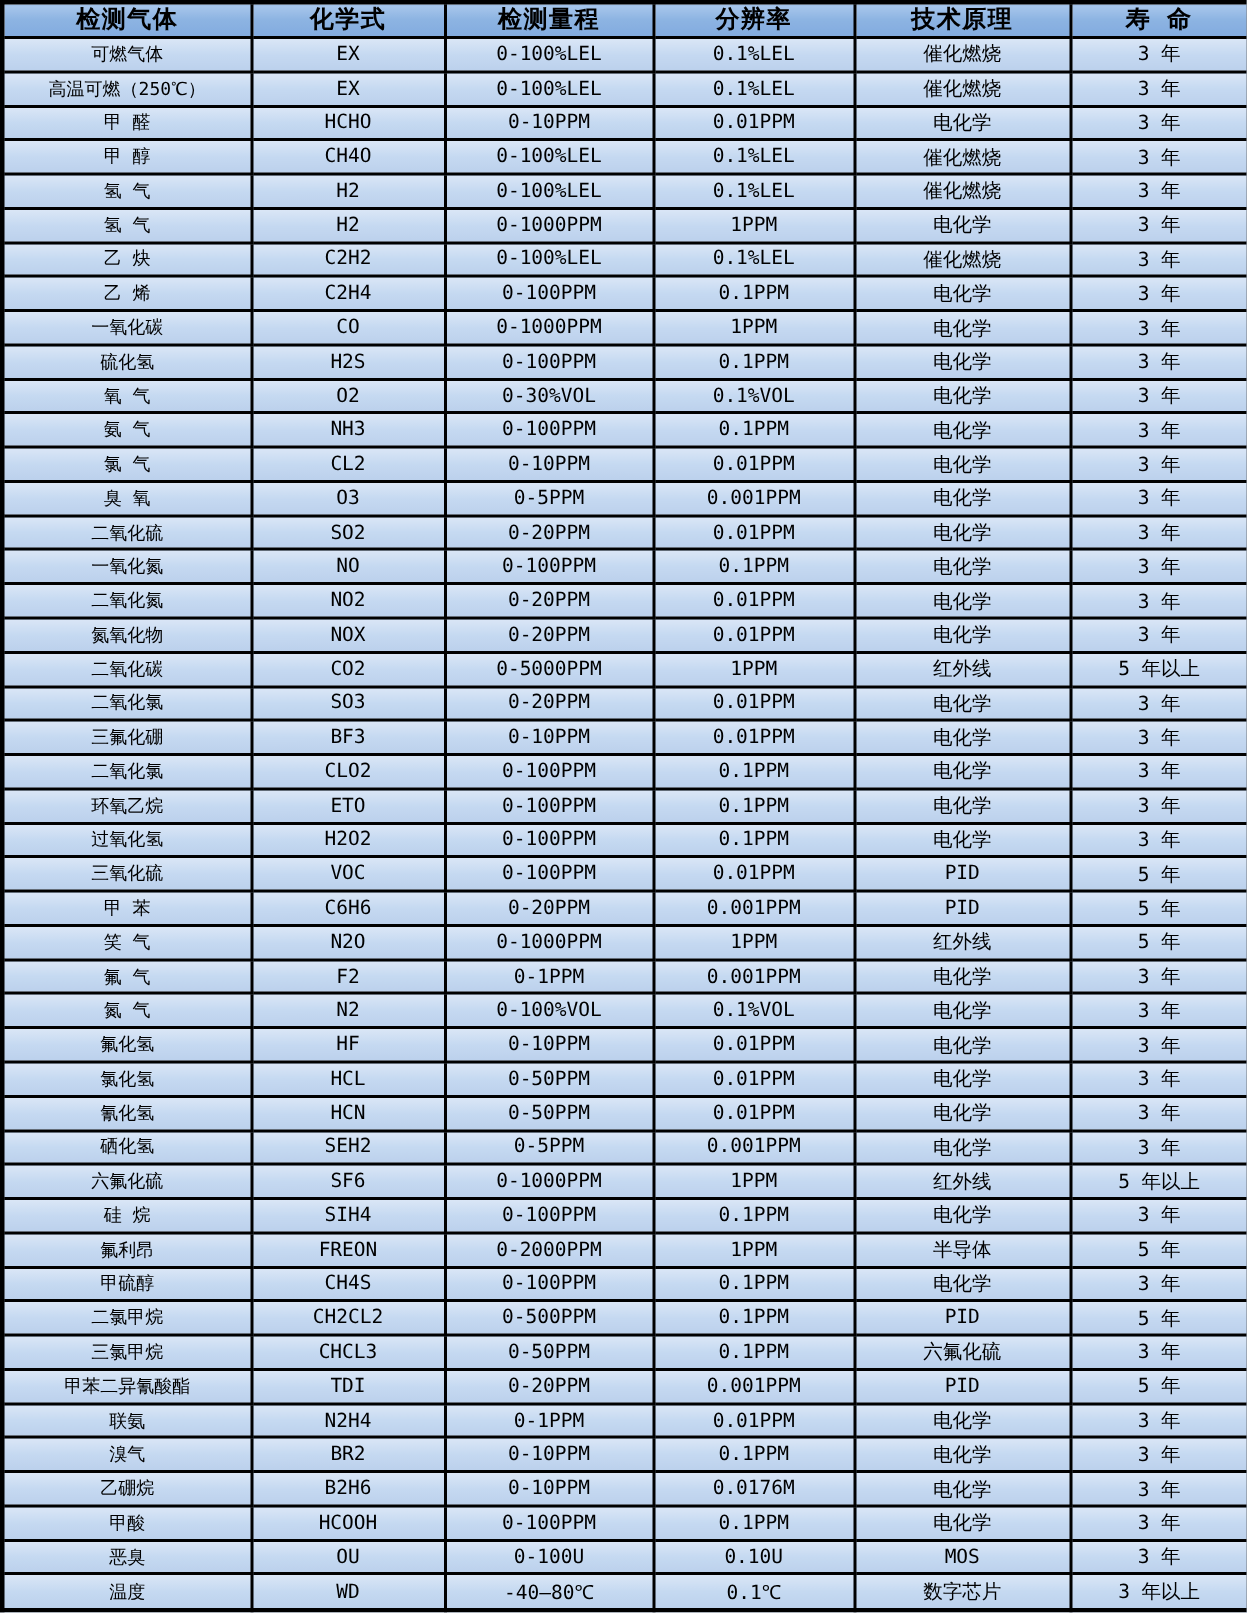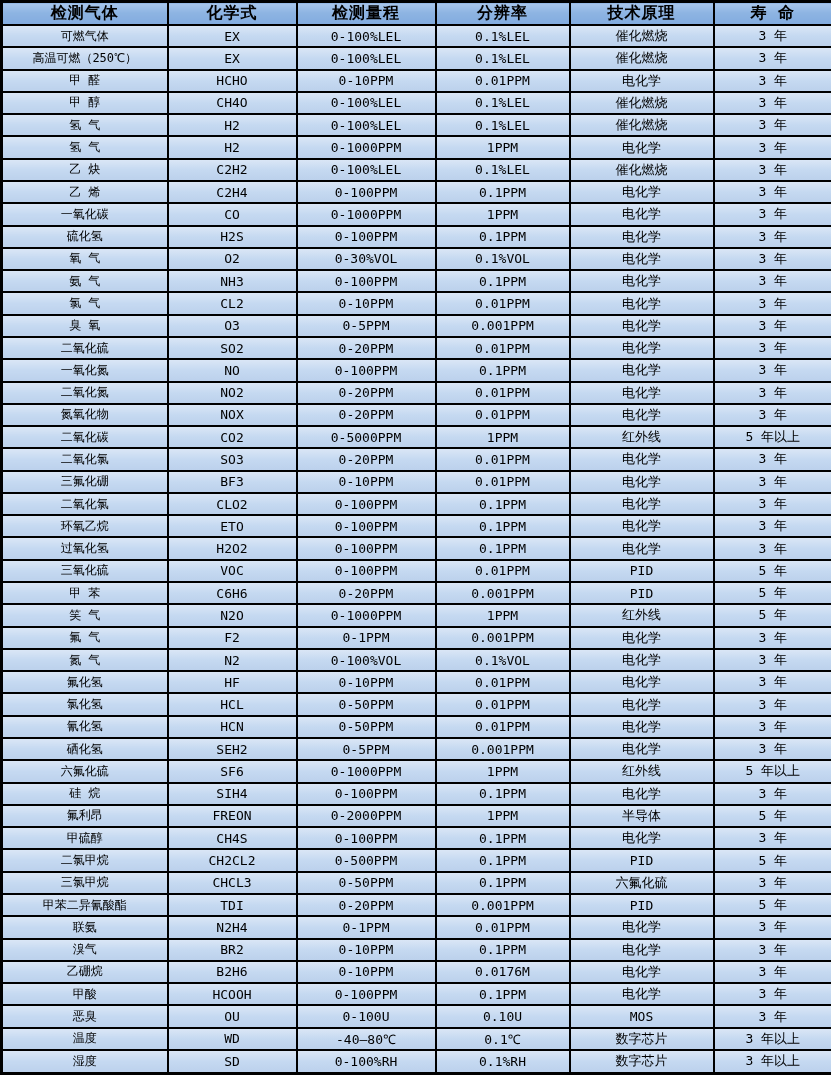--- a/index.html
+++ b/index.html
@@ -432,23 +432,15 @@
           <td class="col-lifespan">3 年</td>
         </tr>
         <tr>
           <td class="col-gas">温度</td>
           <td class="col-formula">WD</td>
           <td class="col-range">-40—80℃</td>
           <td class="col-resolution">0.1℃</td>
           <td class="col-principle">数字芯片</td>
           <td class="col-lifespan">3 年以上</td>
         </tr>
-        <tr>
-          <td class="col-gas">湿度</td>
-          <td class="col-formula">SD</td>
-          <td class="col-range">0-100%RH</td>
-          <td class="col-resolution">0.1%RH</td>
-          <td class="col-principle">数字芯片</td>
-          <td class="col-lifespan">3 年以上</td>
-        </tr>
       </tbody>
   </table>
 </div>
 
 </body></html>

